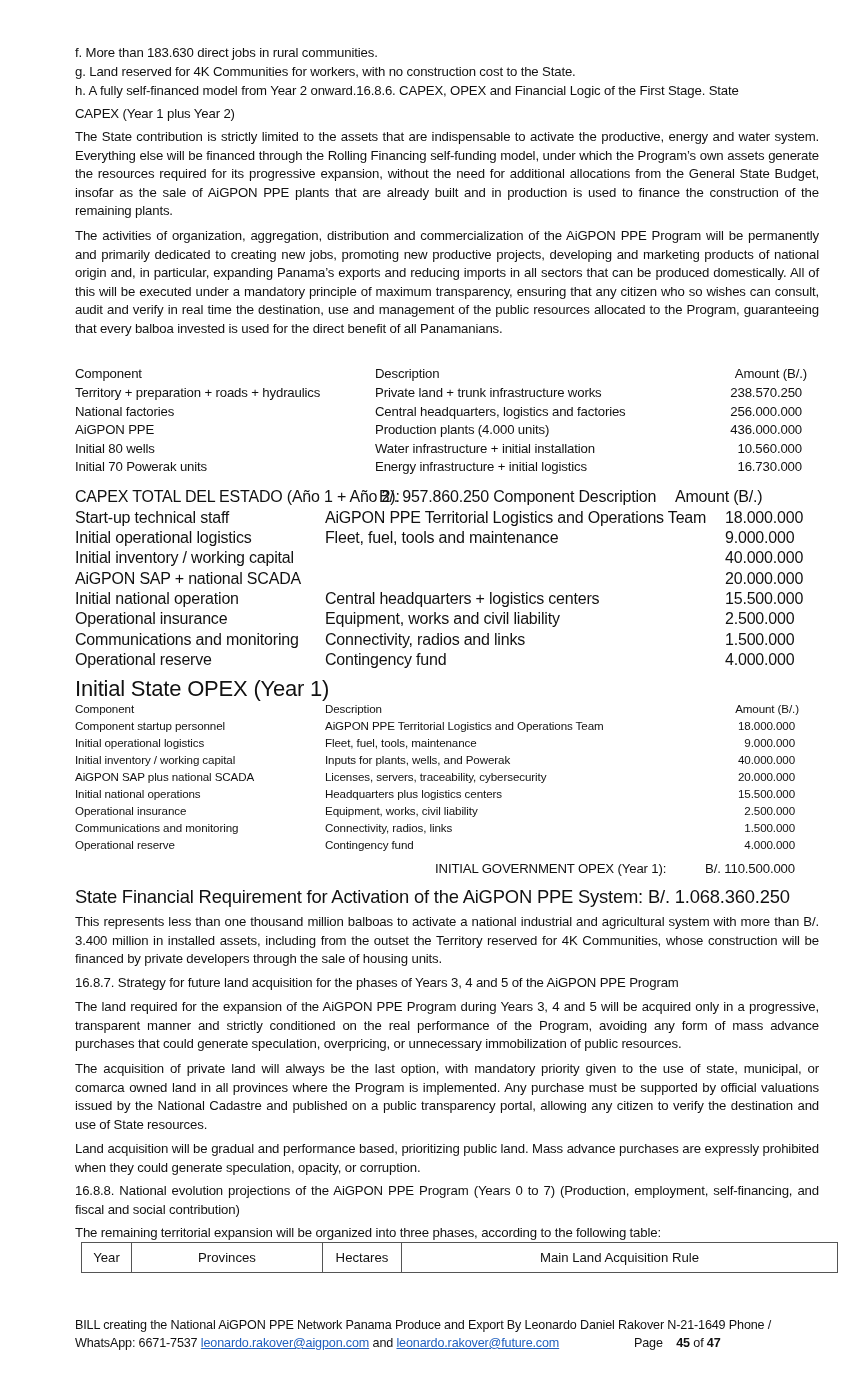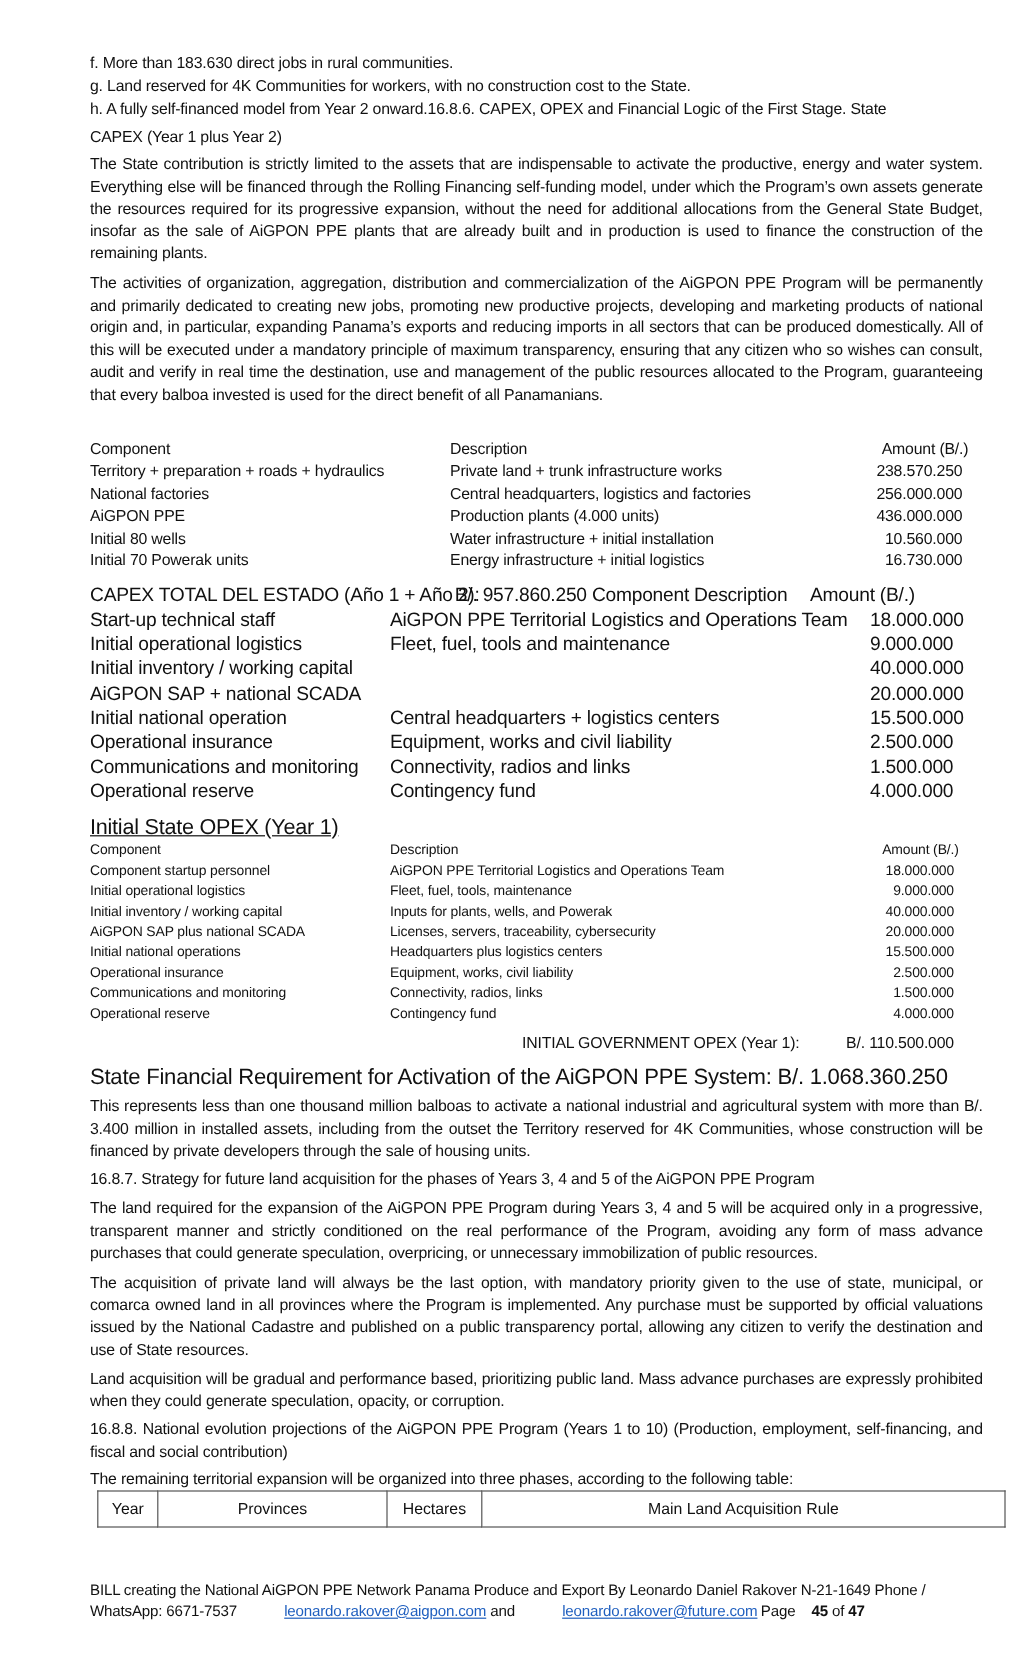--- a/index.html
+++ b/index.html
@@ -6,26 +6,26 @@
   body { width:850px; height:1400px; position:relative; overflow:hidden; color:#111111;
          font-family: "Liberation Sans", "DejaVu Sans", sans-serif; }
   .page { position:absolute; left:75px; top:0; width:744px; }
   .ln { position:absolute; left:0; white-space:nowrap; font-size:13.2px; line-height:18px; letter-spacing:-0.15px; }
   .para { position:absolute; left:0; width:744px; font-size:13.2px; line-height:18.6px; text-align:justify; letter-spacing:-0.15px; }
   .row { position:absolute; left:0; width:744px; height:18px; font-size:13.2px; line-height:18px; letter-spacing:-0.15px; }
   .row span { position:absolute; top:0; white-space:nowrap; }
   .big .row, .row.big { font-size:16px; line-height:20px; height:20px; letter-spacing:-0.2px; }
   .small { font-size:11.6px !important; line-height:17px !important; height:17px !important; letter-spacing:-0.1px !important; }
   .r { text-align:right; }
-  .h-big { position:absolute; left:0; white-space:nowrap; font-size:18px; line-height:22px; letter-spacing:-0.2px;text-decoration:underline; }
+  .h-big { position:absolute; left:0; white-space:nowrap; font-size:22px; line-height:22px; letter-spacing:-0.2px; }
   .h-big2 { position:absolute; left:0; white-space:nowrap; font-size:18.4px; line-height:22px; letter-spacing:-0.2px; }
   table.land { position:absolute; left:6px; top:1242px; border-collapse:collapse; width:757px; font-size:13.2px; }
   table.land td { border:1px solid #555555; height:29px; padding:0 6px; text-align:center; }
   .footer { position:absolute; left:0; font-size:12.6px; line-height:18px; white-space:nowrap; letter-spacing:-0.15px; }
-  a.mail { color:#1f5fbf; text-decoration:underline;margin-left:36px; }
+  a.mail { color:#1f5fbf; text-decoration:underline; }
 </style>
 </head>
 <body>
 
 <div class="page">
 
   <div class="ln" style="top:44px">f. More than 183.630 direct jobs in rural communities.</div>
   <div class="ln" style="top:63px">g. Land reserved for 4K Communities for workers, with no construction cost to the State.</div>
   <div class="ln" style="top:82px">h. A fully self-financed model from Year 2 onward.16.8.6. CAPEX, OPEX and Financial Logic of the First Stage. State</div>
   <div class="ln" style="top:105px">CAPEX (Year 1 plus Year 2)</div>
@@ -167,21 +167,21 @@
     </div>
   </div>
 
   <div class="h-big2" style="top:886px">State Financial Requirement for Activation of the AiGPON PPE System: B/. 1.068.360.250</div>
 
   <div class="para" style="top:913px">This represents less than one thousand million balboas to activate a national industrial and agricultural system with more than B/. 3.400 million in installed assets, including from the outset the Territory reserved for 4K Communities, whose construction will be financed by private developers through the sale of housing units.</div>
   <div class="ln" style="top:974px">16.8.7. Strategy for future land acquisition for the phases of Years 3, 4 and 5 of the AiGPON PPE Program</div>
   <div class="para" style="top:998px">The land required for the expansion of the AiGPON PPE Program during Years 3, 4 and 5 will be acquired only in a progressive, transparent manner and strictly conditioned on the real performance of the Program, avoiding any form of mass advance purchases that could generate speculation, overpricing, or unnecessary immobilization of public resources.</div>
   <div class="para" style="top:1060px">The acquisition of private land will always be the last option, with mandatory priority given to the use of state, municipal, or comarca owned land in all provinces where the Program is implemented. Any purchase must be supported by official valuations issued by the National Cadastre and published on a public transparency portal, allowing any citizen to verify the destination and use of State resources.</div>
   <div class="para" style="top:1140px">Land acquisition will be gradual and performance based, prioritizing public land. Mass advance purchases are expressly prohibited when they could generate speculation, opacity, or corruption.</div>
-  <div class="para" style="top:1182px">16.8.8. National evolution projections of the AiGPON PPE Program (Years 1 to 10) (Production, employment, self-financing, and fiscal and social contribution)</div>
+  <div class="para" style="top:1182px">16.8.8. National evolution projections of the AiGPON PPE Program (Years 0 to 7) (Production, employment, self-financing, and fiscal and social contribution)</div>
   <div class="ln" style="top:1224px">The remaining territorial expansion will be organized into three phases, according to the following table:</div>
 
   <table class="land">
     <tbody>
         <tr>
       <td style="width:37px">Year</td>
       <td style="width:178px">Provinces</td>
       <td style="width:66px">Hectares</td>
       <td>Main Land Acquisition Rule</td>
     </tr>

